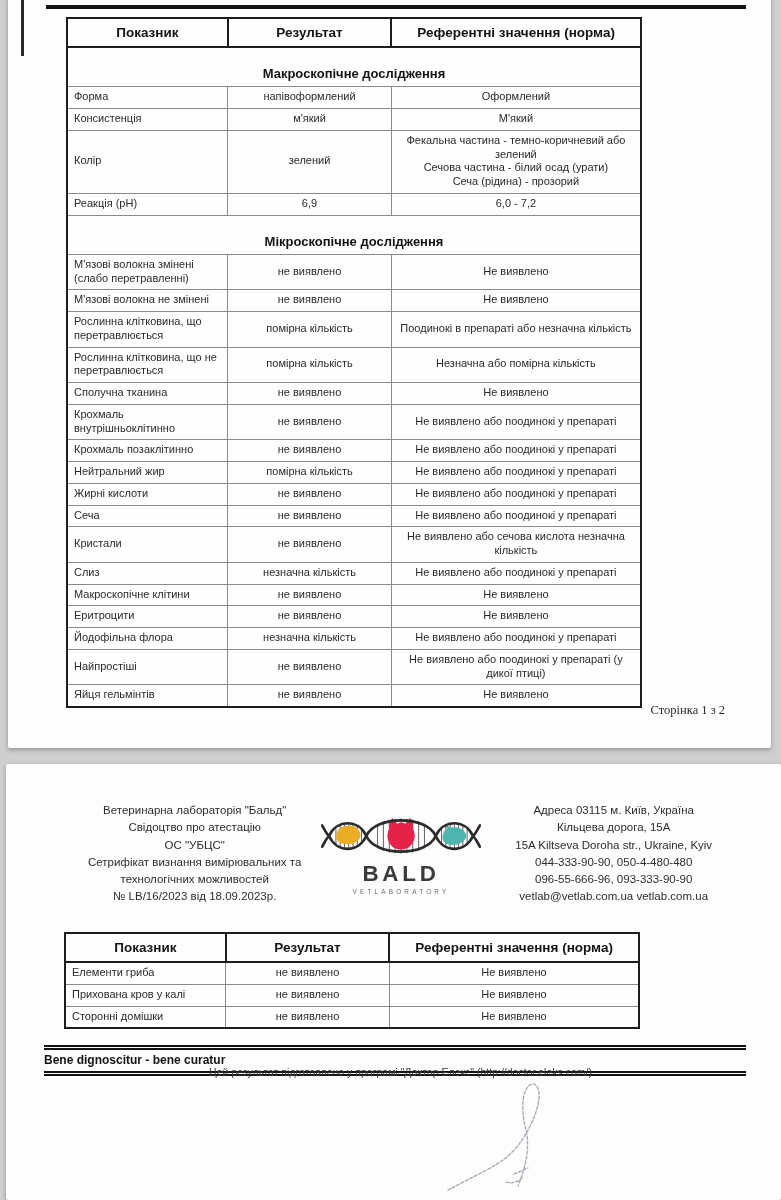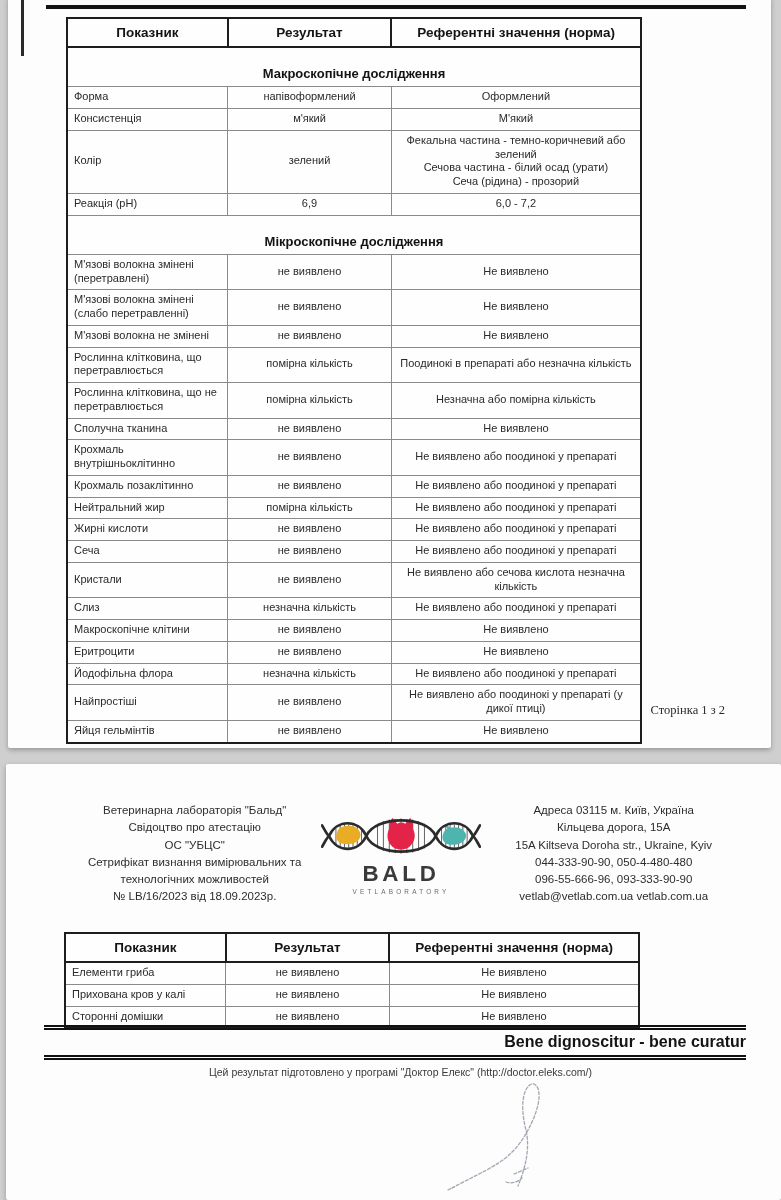--- a/index.html
+++ b/index.html
@@ -92,27 +92,27 @@
     width:282px;
     text-align:center;
     font-size:11.5px;
     line-height:1.5;
     color:#2d2d2d;
   }
 
   
   .motto-banner {
     position:absolute;
-    left:38px; top:261px;
+    left:38px; top:281px;
     width:702px;
     border-top:5px double #111;
     border-bottom:5px double #111;
     padding:3px 0 4px 0;
-    text-align:right;
-    font-size:16px;
+    text-align:left;
+    font-size:12px;
     font-weight:bold;
     color:#141414;
   }
   .software-note {
     position:absolute;
     left:7px; top:302px;
     width:775px;
     text-align:center;
     font-size:10.5px;
     color:#3a3a3a;
@@ -162,25 +162,20 @@
         </tr>
         <tr>
           <td class="c1">Реакція (pH)</td>
           <td class="c2">6,9</td>
           <td class="c3">6,0 - 7,2</td>
         </tr>
         <tr>
           <td colspan="3" class="section">Мікроскопічне дослідження</td>
         </tr>
         <tr>
-          <td class="c1">М'язові волокна змінені (перетравлені)</td>
-          <td class="c2">не виявлено</td>
-          <td class="c3">Не виявлено</td>
-        </tr>
-        <tr>
           <td class="c1">М'язові волокна змінені (слабо перетравленні)</td>
           <td class="c2">не виявлено</td>
           <td class="c3">Не виявлено</td>
         </tr>
         <tr>
           <td class="c1">М'язові волокна не змінені</td>
           <td class="c2">не виявлено</td>
           <td class="c3">Не виявлено</td>
         </tr>
         <tr>

